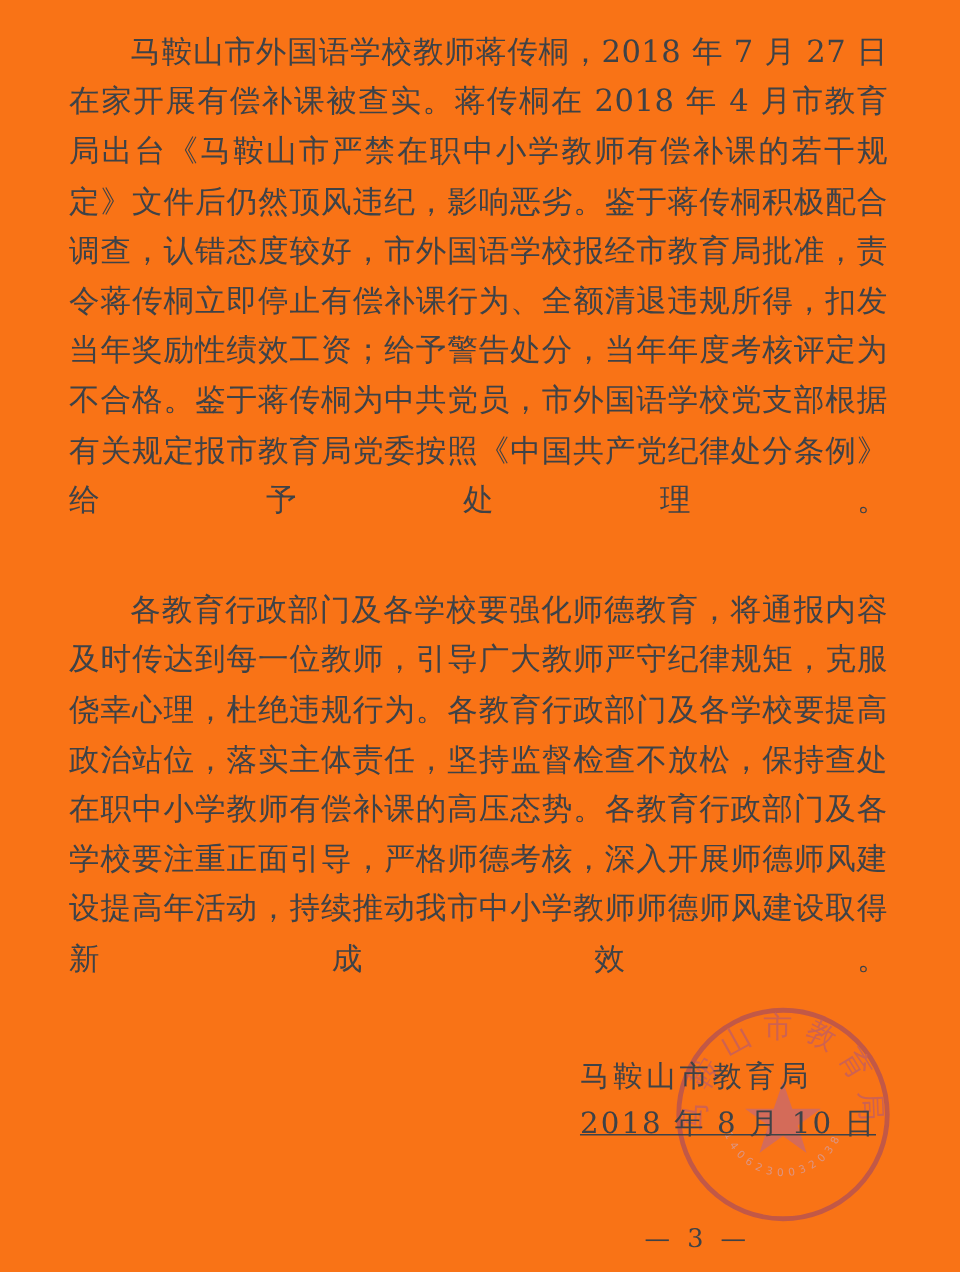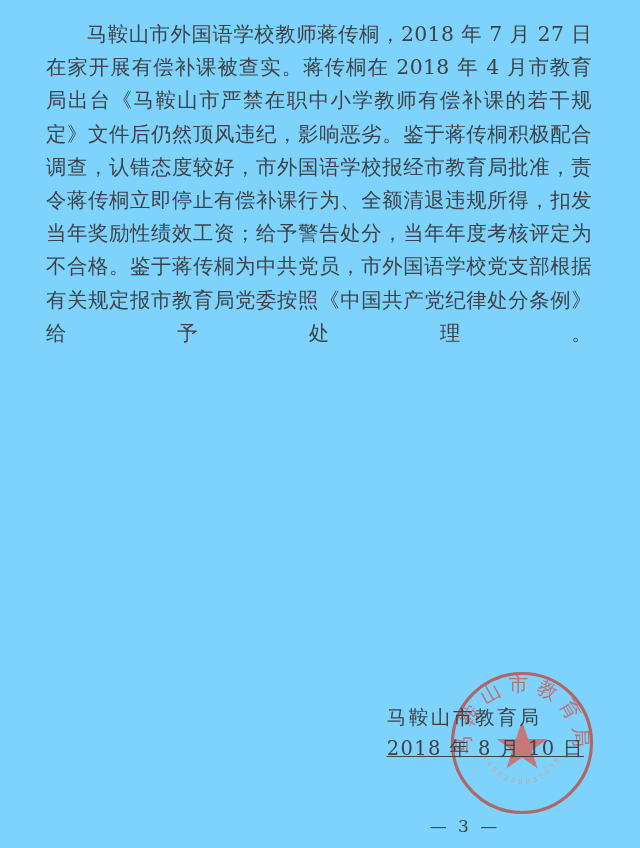--- a/index.html
+++ b/index.html
@@ -11,21 +11,21 @@
     width: 640px;
     height: 848px;
     position: relative;
     overflow: hidden;
     font-family: "DejaVu Serif", "Liberation Serif", serif;
   }
 
   .page {
     position: absolute;
     inset: 0;
-    background: #7dd3fc;
+    background: #f97316;
   }
 
   
   .body-text {
     position: absolute;
     left: 46px;
     top: 18px;
     width: 546px;
   }
 
@@ -103,20 +103,21 @@
     padding-left: 290px;
   }
 </style>
 </head>
 <body>
 
 <div class="page">
 
   <div class="body-text">
     <p class="para">马鞍山市外国语学校教师蒋传桐，2018 年 7 月 27 日在家开展有偿补课被查实。蒋传桐在 2018 年 4 月市教育局出台《马鞍山市严禁在职中小学教师有偿补课的若干规定》文件后仍然顶风违纪，影响恶劣。鉴于蒋传桐积极配合调查，认错态度较好，市外国语学校报经市教育局批准，责令蒋传桐立即停止有偿补课行为、全额清退违规所得，扣发当年奖励性绩效工资；给予警告处分，当年年度考核评定为不合格。鉴于蒋传桐为中共党员，市外国语学校党支部根据有关规定报市教育局党委按照《中国共产党纪律处分条例》给予处理。</p>
+    <p class="para">各教育行政部门及各学校要强化师德教育，将通报内容及时传达到每一位教师，引导广大教师严守纪律规矩，克服侥幸心理，杜绝违规行为。各教育行政部门及各学校要提高政治站位，落实主体责任，坚持监督检查不放松，保持查处在职中小学教师有偿补课的高压态势。各教育行政部门及各学校要注重正面引导，严格师德考核，深入开展师德师风建设提高年活动，持续推动我市中小学教师师德师风建设取得新成效。</p>
   </div>
 
   <div class="seal">
     <svg viewBox="0 0 144 144" xmlns="http://www.w3.org/2000/svg">
       <defs>
         <path id="arcTop" d="M 20 72 A 52 52 0 0 1 124 72" fill="none"></path>
         <path id="arcBottom" d="M 31 72 A 41 41 0 0 0 113 72" fill="none"></path>
       </defs>
 
       <circle cx="72" cy="72" r="69.5" fill="none" stroke="#b9544f" stroke-width="3.2"></circle>

